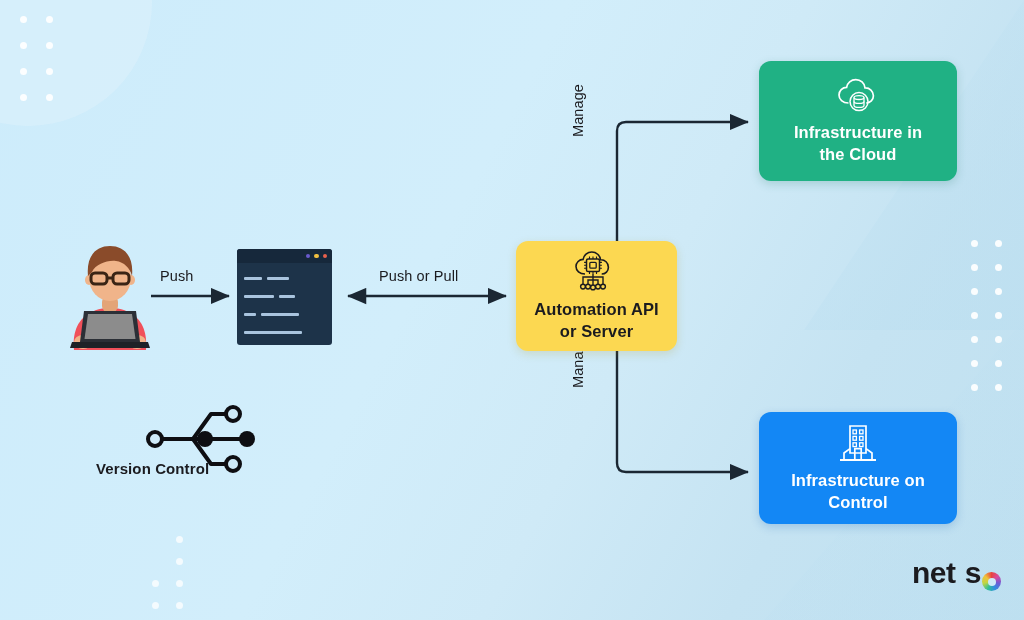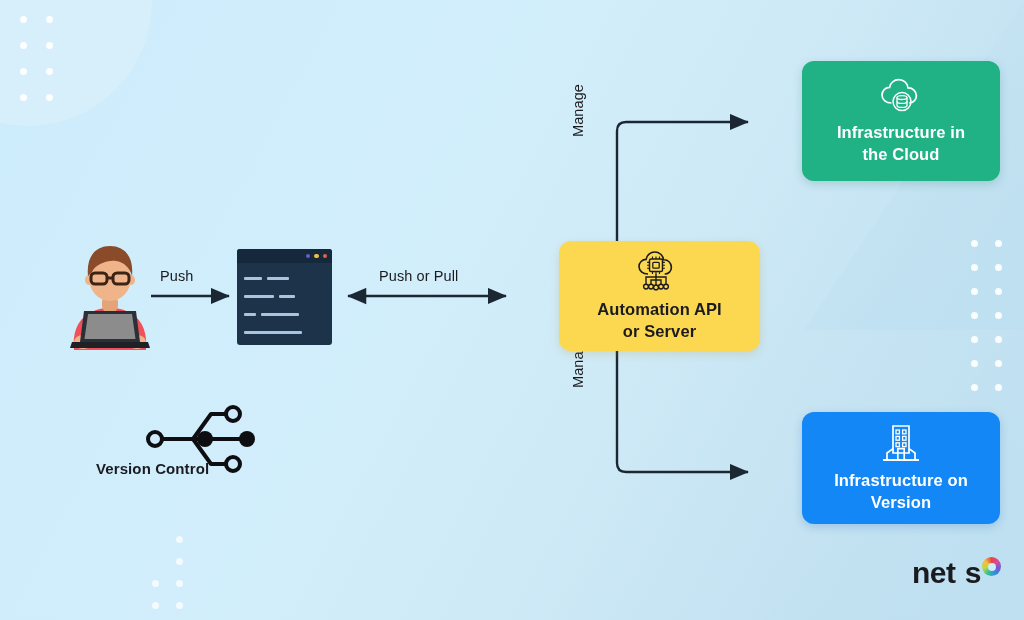--- a/index.html
+++ b/index.html
@@ -45,35 +45,34 @@
     flex-direction: column;
     align-items: center;
     justify-content: center;
     box-sizing: border-box;
     text-align: center;
     color: #ffffff;
     font-size: 16.5px;
     font-weight: 600;
     line-height: 1.33;
     letter-spacing: .1px;
-    margin-left: 43px;
   }
   .node .node-label { white-space: pre-line; }
   #node-cloud {
     left: 759px; top: 61px; width: 198px; height: 120px;
     background: #20b184;
     box-shadow: 0 3px 10px rgba(30,120,100,.22);
   }
   #node-onprem {
     left: 759px; top: 412px; width: 198px; height: 112px;
     background: #1387f5;
     box-shadow: 0 3px 10px rgba(20,90,180,.22);
   }
   #node-automation {
-    left: 516px; top: 241px; width: 201px; height: 110px;
+    left: 516px; top: 241px; width: 161px; height: 110px;
     background: #fcd851;
     color: #1b1b1f;
     font-size: 16.5px;
     box-shadow: 0 3px 10px rgba(170,140,20,.20);
   }
   .node-icon { margin-bottom: 7px; line-height: 0; }
   
   #code-window {
     position: absolute;
     left: 237px; top: 249px;
@@ -139,21 +138,21 @@
     left: 570px; top: 388px;
     transform: rotate(-90deg);
     transform-origin: left top;
     white-space: nowrap;
   }
   
   #logo {
     position: absolute;
     right: 22px; bottom: 30px;
     display: flex;
-    align-items: flex-start;
+    align-items: flex-end;
     font-size: 30px;
     font-weight: 700;
     color: #1b1b1f;
     letter-spacing: -0.4px;
   }
   #logo .logo-gap { display: inline-block; width: 9px; }
   #logo .logo-ring {
     display: inline-block;
     width: 19px; height: 19px;
     border-radius: 50%;
@@ -363,21 +362,21 @@
           <rect x="22.6" y="13.4" width="3.4" height="3.8"></rect>
           <rect x="16" y="19.8" width="3.4" height="3.8"></rect>
           <rect x="22.6" y="19.8" width="3.4" height="3.8"></rect>
         </g>
         <path d="M17.8 37 L17.8 25.6 L24.2 25.6 L24.2 37"></path>
         <path d="M13 25.6 L7 30 L7 37 L35 37 L35 30 L29 25.6"></path>
         <path d="M3 37 L39 37" stroke-width="1.9"></path>
       </svg>
     </span>
     <span class="node-label">Infrastructure on
-Version</span>
+Control</span>
   </div>
 
   <div id="logo">
     <span>net</span>
     <span class="logo-gap"></span>
     <span>s</span>
     <span class="logo-ring"></span>
   </div>
 
 </div>

